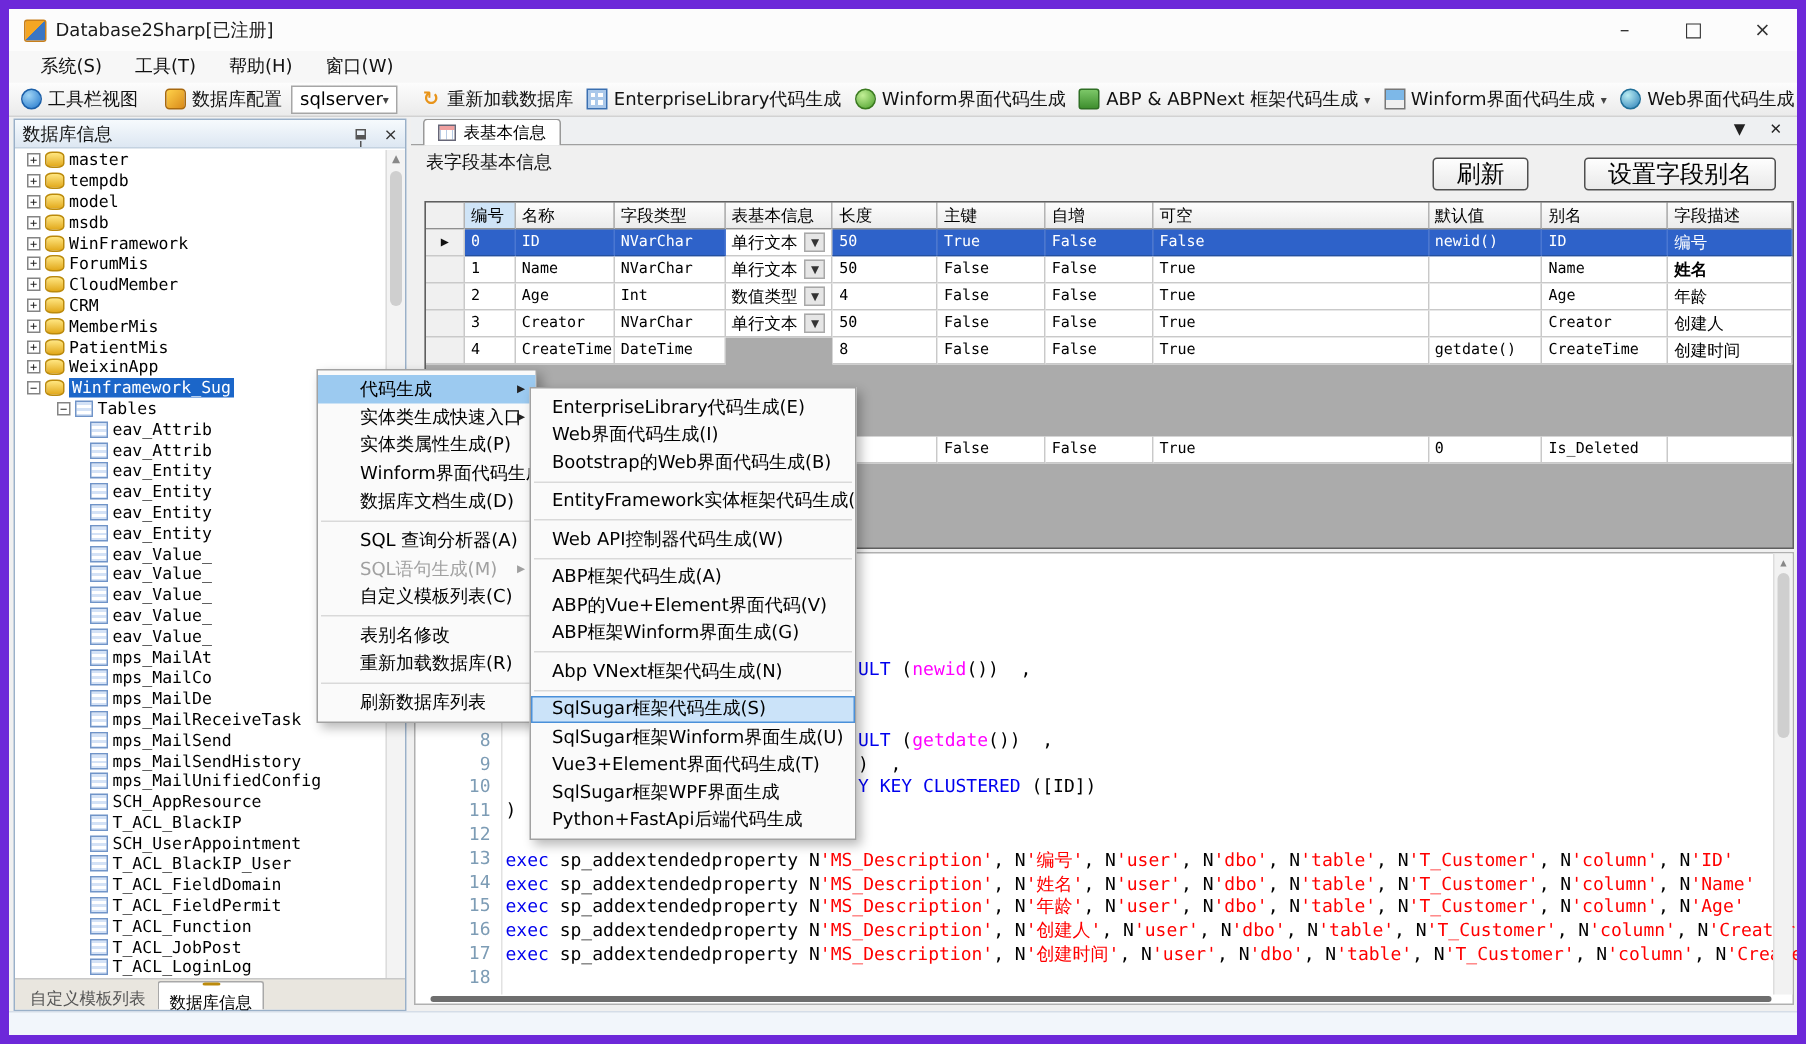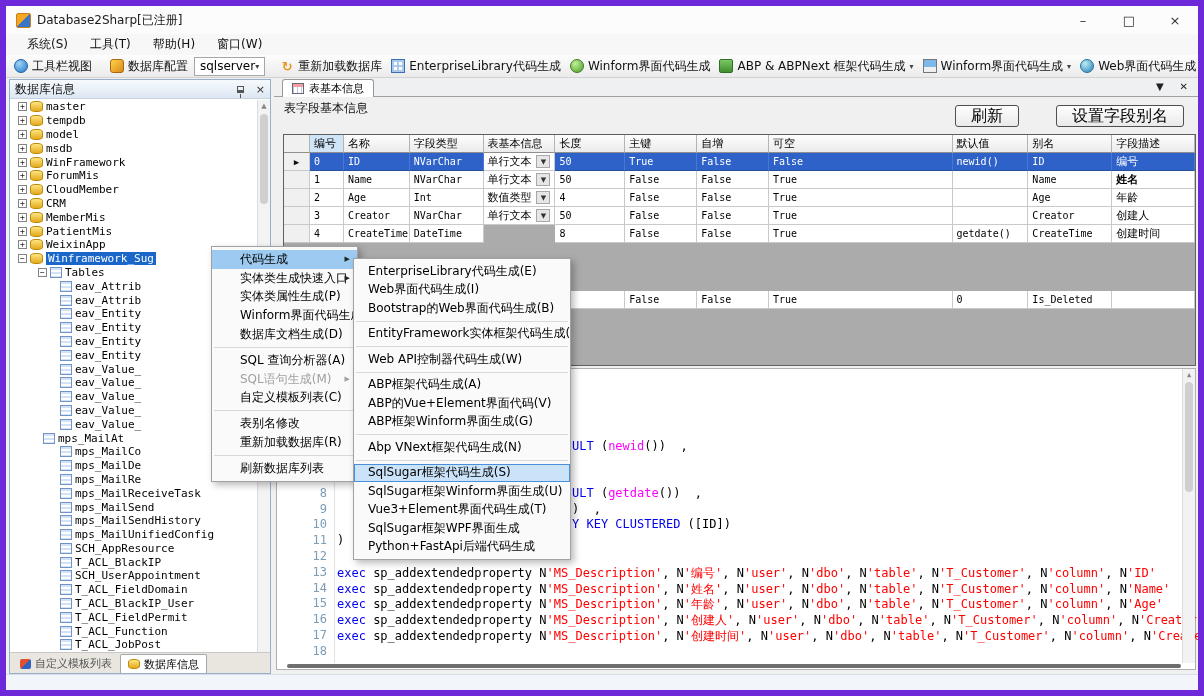--- a/index.html
+++ b/index.html
@@ -44,21 +44,21 @@
   .tree { position:absolute; top:20px; left:0; right:13px; bottom:21px; overflow:hidden; font-family:"DejaVu Sans Mono",monospace; font-size:11px; }
   .tree-row { height:13.8px; display:flex; align-items:center; gap:3px; white-space:nowrap; }
   .expander { width:9px; height:9px; border:1px solid #848484; background:#fff; font:8px/7px "DejaVu Sans Mono",monospace; text-align:center; color:#222; flex:none; }
   .db-ico { width:13px; height:11px; background:linear-gradient(#ffe681,#e2a91c); border:1px solid #bb8a0c; border-radius:5px/3px; flex:none; }
   .tbl-ico { width:12px; height:11px; border:1px solid #7094c8; background:repeating-linear-gradient(180deg,#d4e2f6 0 2px,#fff 2px 4px); flex:none; }
   .sel-label { background:#1b66c9; color:#fff; padding:0 2px; }
   .tree-scroll { position:absolute; right:0; top:20px; width:13px; bottom:21px; background:#f3f3f3; border-left:1px solid #dcdcdc; }
   .tree-scroll .arr { display:block; text-align:center; font-size:7px; color:#888; height:12px; line-height:12px; }
   .tree-thumb { position:absolute; left:2px; right:2px; top:14px; height:90px; background:#cfcfcf; border-radius:4px; }
   .panel-tabs { position:absolute; left:0; right:0; bottom:0; height:21px; background:#e9e6df; border-top:1px solid #c8c8c8; display:flex; align-items:flex-end; padding-left:3px; gap:1px; }
-  .ptab { height:19px; display:flex; align-items:center; gap:4px; padding:0 7px; font-size:11px; color:#555; }
+  .ptab { height:19px; display:flex; align-items:center; gap:4px; padding:0 7px; font-size:11px; color:#555;flex-direction:column; }
   .ptab.active { background:#fff; border:1px solid #a8a8a8; border-bottom:none; border-radius:2px 2px 0 0; color:#000; }
   .tpl-ico { width:11px; height:10px; background:linear-gradient(135deg,#e05030 0 50%,#3060c0 50%); border-radius:2px; }
   .db-ico-sm { width:12px; height:10px; background:linear-gradient(#ffe681,#e2a91c); border:1px solid #bb8a0c; border-radius:5px/3px; }
 
   
   .doc-area { position:absolute; left:268px; top:72px; right:0; bottom:16px; }
   .tabstrip { position:absolute; top:0; left:0; right:0; height:19px; background:#eef0f2; border-bottom:1px solid #a0a0a0; }
   .doc-tab { position:absolute; left:8px; top:1px; height:18px; background:#fff; border:1px solid #999; border-bottom:none; border-radius:3px 3px 0 0; display:flex; align-items:center; gap:5px; padding:0 9px; font-size:11px; }
   .grid-ico { width:12px; height:11px; border:1px solid #667; background:linear-gradient(180deg,#f0a0a0 0 3px,transparent 3px),repeating-linear-gradient(90deg,#b8cbe4 0 1px,transparent 1px 4px),#fff; }
   .tab-btns { position:absolute; right:10px; top:3px; display:flex; gap:16px; color:#222; }
@@ -284,38 +284,34 @@
           <span>eav_Value_</span>
         </div>
         <div class="tree-row" style="padding-left: 50px;">
           <span class="tbl-ico"></span>
           <span>eav_Value_</span>
         </div>
         <div class="tree-row" style="padding-left: 50px;">
           <span class="tbl-ico"></span>
           <span>eav_Value_</span>
         </div>
-        <div class="tree-row" style="padding-left: 33px;">
+        <div class="tree-row" style="padding-left: 50px;">
           <span class="tbl-ico"></span>
           <span>mps_MailAt</span>
         </div>
         <div class="tree-row" style="padding-left: 50px;">
           <span class="tbl-ico"></span>
           <span>mps_MailCo</span>
         </div>
         <div class="tree-row" style="padding-left: 50px;">
           <span class="tbl-ico"></span>
           <span>mps_MailDe</span>
         </div>
         <div class="tree-row" style="padding-left: 50px;">
           <span class="tbl-ico"></span>
-          <span>mps_MailRe</span>
-        </div>
-        <div class="tree-row" style="padding-left: 50px;">
-          <span class="tbl-ico"></span>
           <span>mps_MailReceiveTask</span>
         </div>
         <div class="tree-row" style="padding-left: 50px;">
           <span class="tbl-ico"></span>
           <span>mps_MailSend</span>
         </div>
         <div class="tree-row" style="padding-left: 50px;">
           <span class="tbl-ico"></span>
           <span>mps_MailSendHistory</span>
         </div>
@@ -330,25 +326,25 @@
         <div class="tree-row" style="padding-left: 50px;">
           <span class="tbl-ico"></span>
           <span>T_ACL_BlackIP</span>
         </div>
         <div class="tree-row" style="padding-left: 50px;">
           <span class="tbl-ico"></span>
           <span>SCH_UserAppointment</span>
         </div>
         <div class="tree-row" style="padding-left: 50px;">
           <span class="tbl-ico"></span>
+          <span>T_ACL_BlackIP_User</span>
+        </div>
+        <div class="tree-row" style="padding-left: 50px;">
+          <span class="tbl-ico"></span>
           <span>T_ACL_FieldDomain</span>
-        </div>
-        <div class="tree-row" style="padding-left: 50px;">
-          <span class="tbl-ico"></span>
-          <span>T_ACL_BlackIP_User</span>
         </div>
         <div class="tree-row" style="padding-left: 50px;">
           <span class="tbl-ico"></span>
           <span>T_ACL_FieldPermit</span>
         </div>
         <div class="tree-row" style="padding-left: 50px;">
           <span class="tbl-ico"></span>
           <span>T_ACL_Function</span>
         </div>
         <div class="tree-row" style="padding-left: 50px;">

